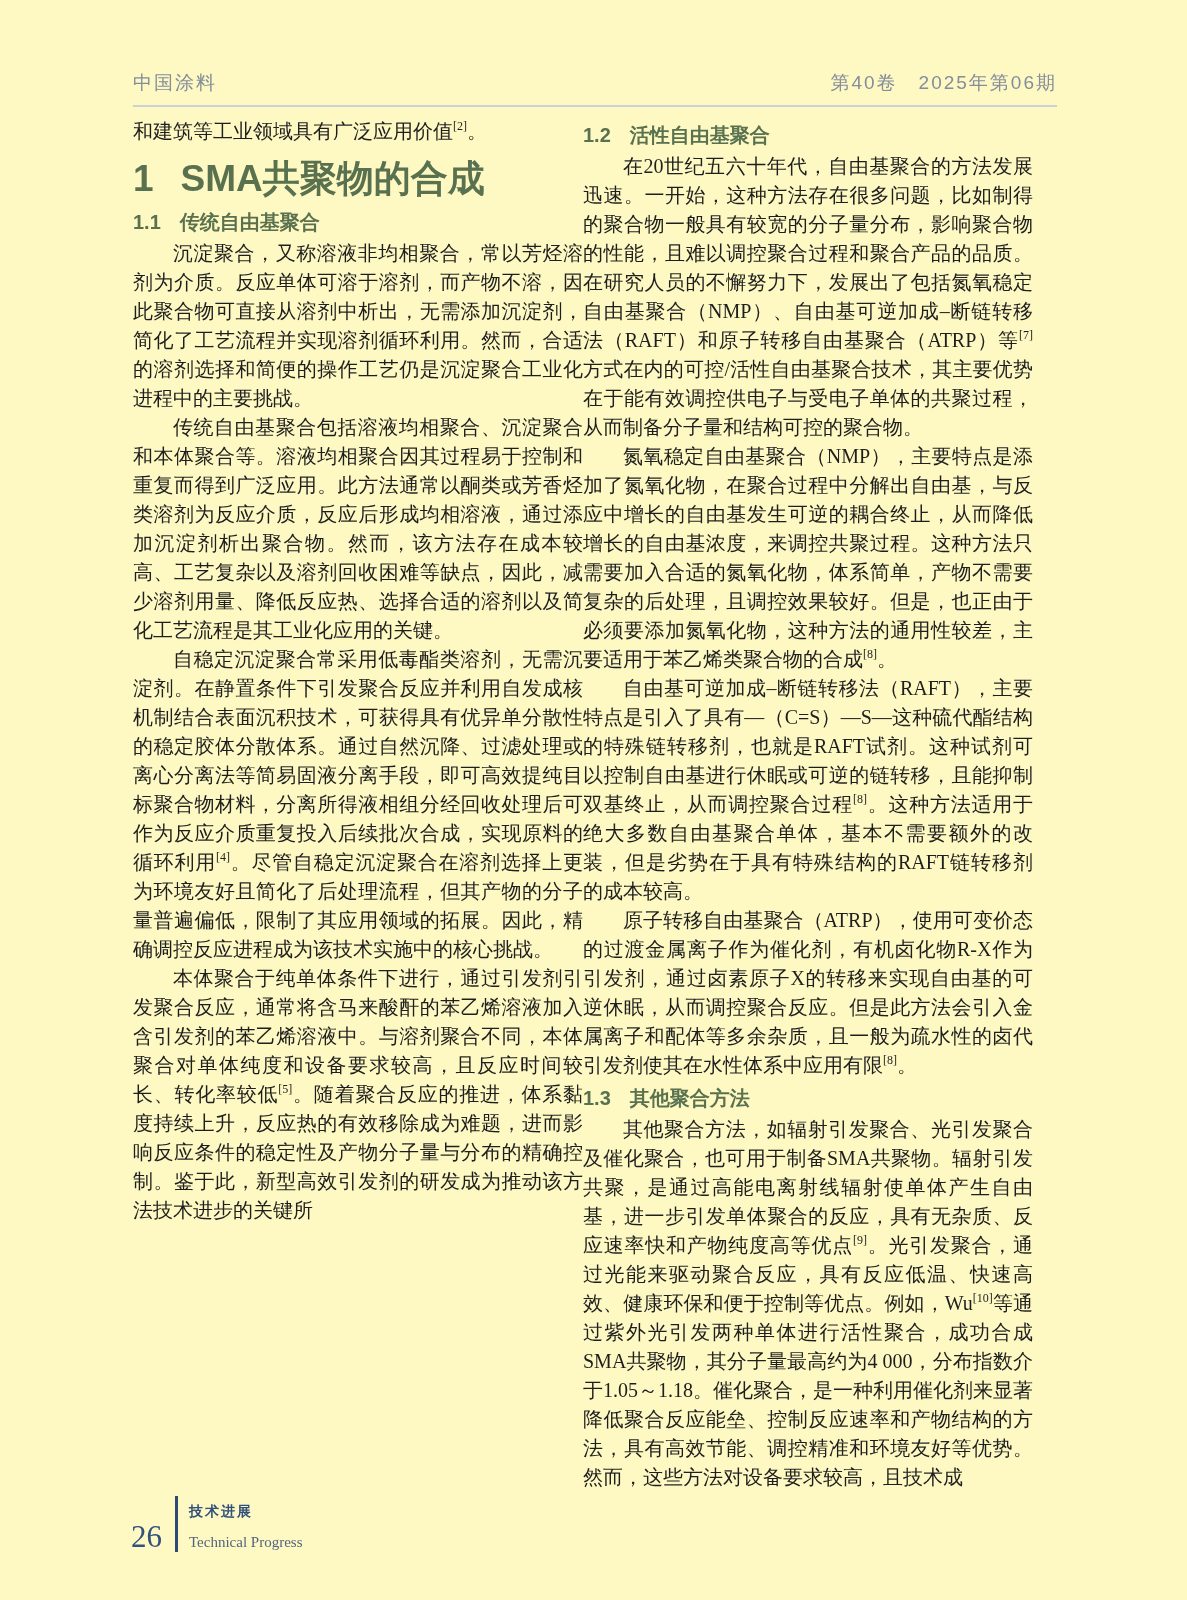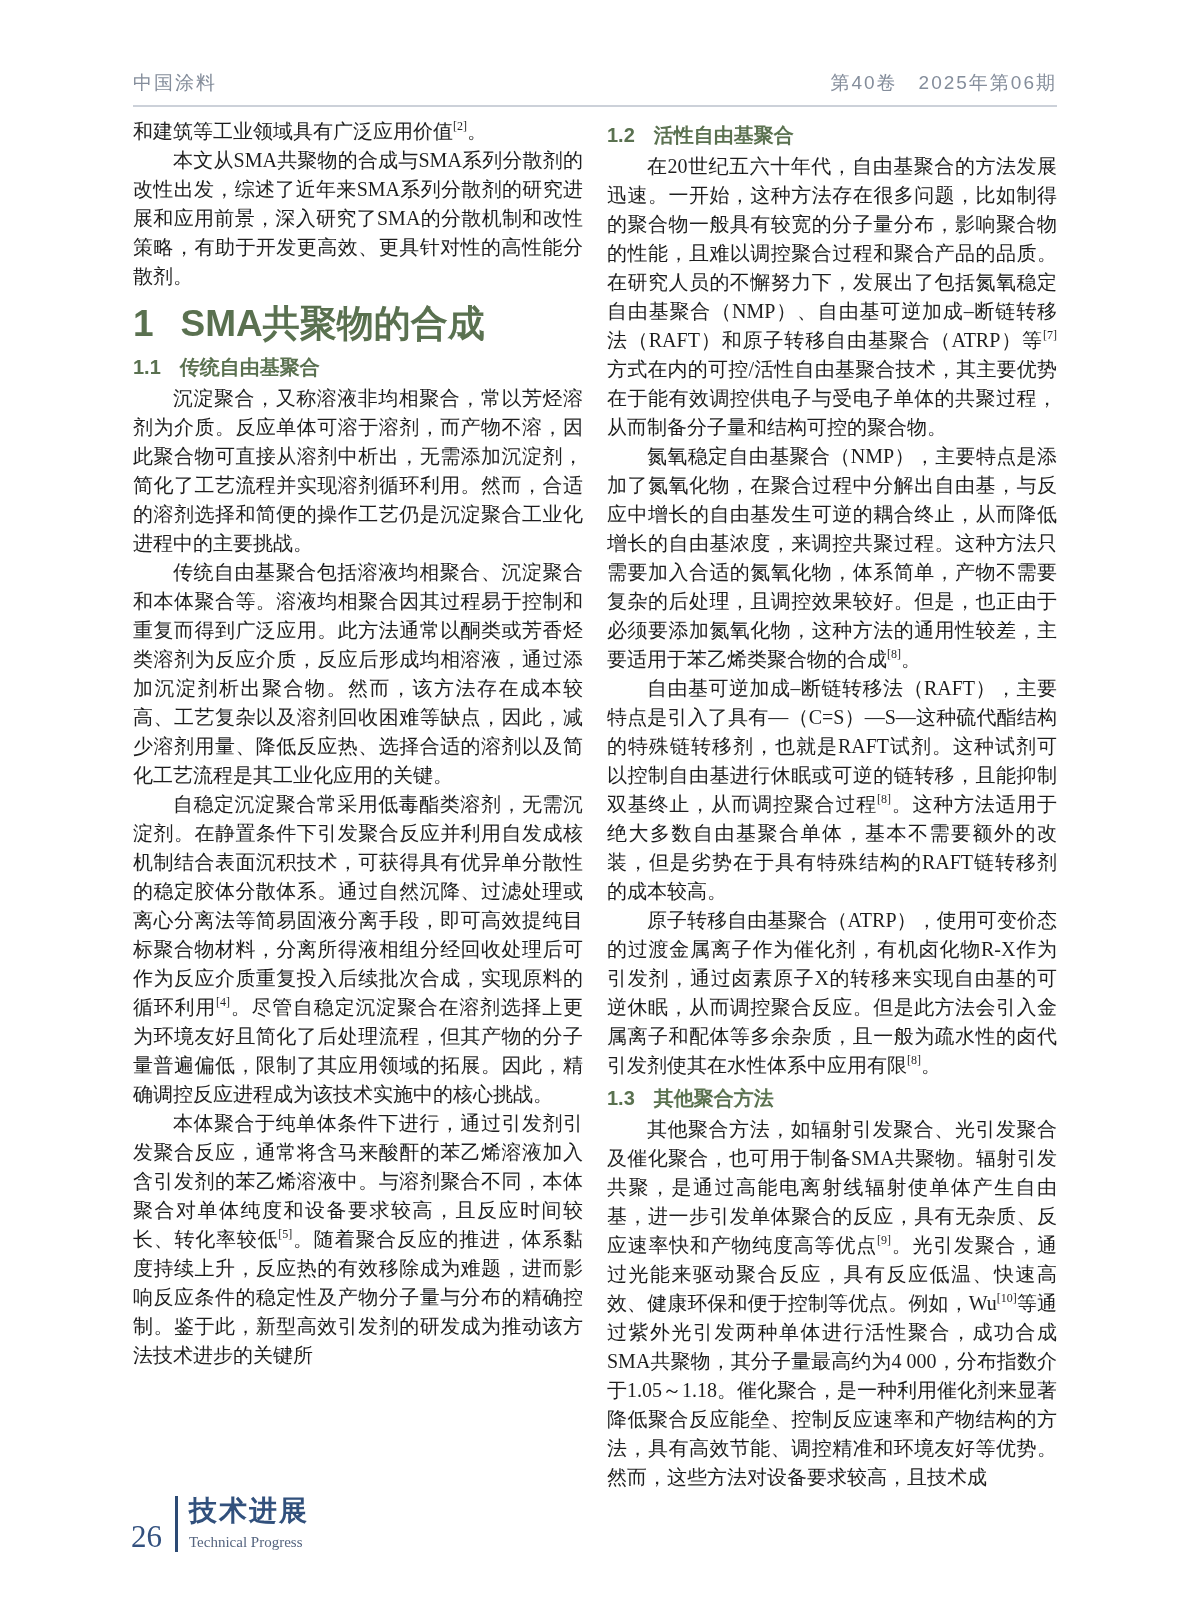--- a/index.html
+++ b/index.html
@@ -1,37 +1,37 @@
 <!DOCTYPE html>
 <html lang="zh"><head>
 <meta charset="utf-8">
 <style>
   html,body { margin:0; padding:0; background:#e8e8e8; }
   .page {
     position:relative;
     width:1187px; height:1600px;
-    background:#ffffff;
+    background:#fef9c3;
     margin:0 auto;
     overflow:hidden;
     font-family:"Liberation Serif","DejaVu Serif",serif;
     color:#1e1e1e;
   }
   
   .running-head {
     position:absolute; left:133px; width:924px; top:70px;
     display:flex; justify-content:space-between; align-items:flex-end;
     padding-bottom:9px;
     border-bottom:2px solid #ccd1d9;
     font-family:"Liberation Sans","DejaVu Sans",sans-serif;
     font-size:19px; color:#848d9b; letter-spacing:2px;
   }
   
   .columns {
     position:absolute; left:133px; top:117px; width:924px;
-    display:flex; gap:24px;
+    display:flex; 
   }
   .col { width:450px; }
   .para {
     margin:0;
     font-size:20px; line-height:29px;
     text-align:justify; text-justify:inter-ideograph;
     text-indent:2em;
   }
   .para.cont { text-indent:0; }
   .para sup { font-size:12px; line-height:0; vertical-align:super; }
@@ -55,42 +55,41 @@
     display:flex; align-items:flex-end;
   }
   .footer .pageno {
     font-family:"Liberation Serif","DejaVu Serif",serif;
     font-size:31px; color:#33517f; margin-right:13px; line-height:1;
     padding-top:10px;
   }
   .footer .vbar { width:3px; height:56px; background:#2c4a74; margin-right:11px; }
   .footer .sec-cn {
     font-family:Liberation Sans, sans-serif;
-    font-weight:700; font-size:28px; color:#31507c; line-height:26px;
+    font-weight:700; font-size:14px; color:#31507c; line-height:26px;
     letter-spacing:2px;
   }
   .footer .sec-en {
     font-family:"Liberation Serif","DejaVu Serif",serif;
     font-size:15px; color:#54647f; line-height:20px;margin-top:8px;
   }
 </style>
 </head>
 <body>
 
 <div class="page">
 
   <div class="running-head">
     <span>中国涂料</span>
     <span>第40卷　2025年第06期</span>
   </div>
 
   <div class="columns">
     <div class="col">
         <p class="para cont">和建筑等工业领域具有广泛应用价值<sup>[2]</sup>。</p>
-        <p class="para">本文从SMA共聚物的合成与SMA系列分散剂的改性出发，综述了近年来SMA系列分散剂的研究进展和应用前景，深入研究了SMA的分散机制和改性策略，有助于开发更高效、更具针对性的高性能分散剂。</p>
         <div class="sec-h1"><span class="num">1</span><span class="ttl">SMA共聚物的合成</span></div>
         <div class="sec-h2"><span class="num">1.1</span><span class="ttl">传统自由基聚合</span></div>
         <p class="para">沉淀聚合，又称溶液非均相聚合，常以芳烃溶剂为介质。反应单体可溶于溶剂，而产物不溶，因此聚合物可直接从溶剂中析出，无需添加沉淀剂，简化了工艺流程并实现溶剂循环利用。然而，合适的溶剂选择和简便的操作工艺仍是沉淀聚合工业化进程中的主要挑战。</p>
         <p class="para">传统自由基聚合包括溶液均相聚合、沉淀聚合和本体聚合等。溶液均相聚合因其过程易于控制和重复而得到广泛应用。此方法通常以酮类或芳香烃类溶剂为反应介质，反应后形成均相溶液，通过添加沉淀剂析出聚合物。然而，该方法存在成本较高、工艺复杂以及溶剂回收困难等缺点，因此，减少溶剂用量、降低反应热、选择合适的溶剂以及简化工艺流程是其工业化应用的关键。</p>
         <p class="para">自稳定沉淀聚合常采用低毒酯类溶剂，无需沉淀剂。在静置条件下引发聚合反应并利用自发成核机制结合表面沉积技术，可获得具有优异单分散性的稳定胶体分散体系。通过自然沉降、过滤处理或离心分离法等简易固液分离手段，即可高效提纯目标聚合物材料，分离所得液相组分经回收处理后可作为反应介质重复投入后续批次合成，实现原料的循环利用<sup>[4]</sup>。尽管自稳定沉淀聚合在溶剂选择上更为环境友好且简化了后处理流程，但其产物的分子量普遍偏低，限制了其应用领域的拓展。因此，精确调控反应进程成为该技术实施中的核心挑战。</p>
         <p class="para">本体聚合于纯单体条件下进行，通过引发剂引发聚合反应，通常将含马来酸酐的苯乙烯溶液加入含引发剂的苯乙烯溶液中。与溶剂聚合不同，本体聚合对单体纯度和设备要求较高，且反应时间较长、转化率较低<sup>[5]</sup>。随着聚合反应的推进，体系黏度持续上升，反应热的有效移除成为难题，进而影响反应条件的稳定性及产物分子量与分布的精确控制。鉴于此，新型高效引发剂的研发成为推动该方法技术进步的关键所</p>
       </div>
     <div class="col">
         <div class="sec-h2"><span class="num">1.2</span><span class="ttl">活性自由基聚合</span></div>
         <p class="para">在20世纪五六十年代，自由基聚合的方法发展迅速。一开始，这种方法存在很多问题，比如制得的聚合物一般具有较宽的分子量分布，影响聚合物的性能，且难以调控聚合过程和聚合产品的品质。在研究人员的不懈努力下，发展出了包括氮氧稳定自由基聚合（NMP）、自由基可逆加成–断链转移法（RAFT）和原子转移自由基聚合（ATRP）等<sup>[7]</sup>方式在内的可控/活性自由基聚合技术，其主要优势在于能有效调控供电子与受电子单体的共聚过程，从而制备分子量和结构可控的聚合物。</p>

